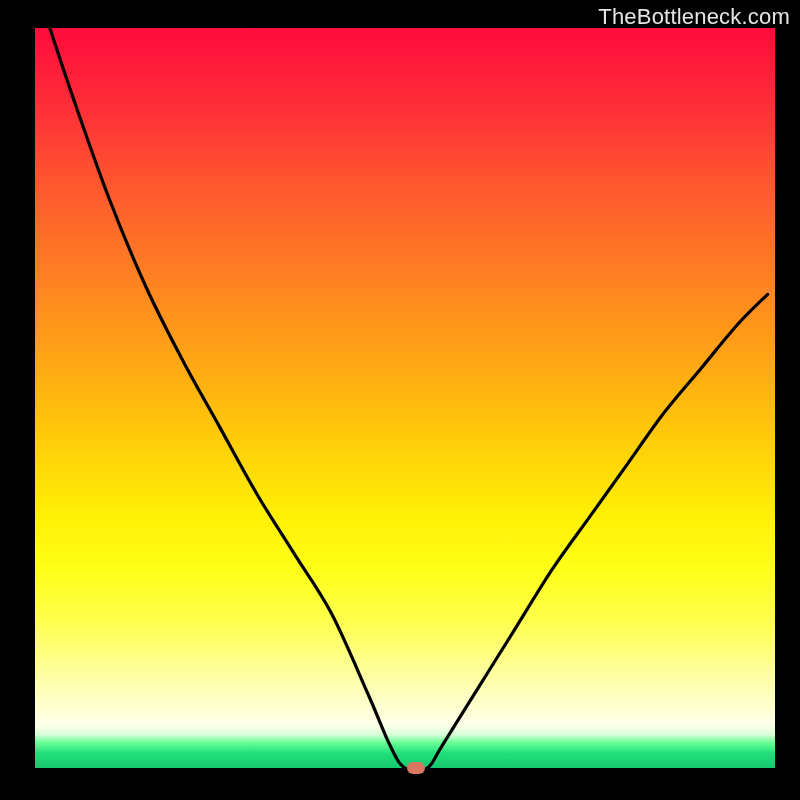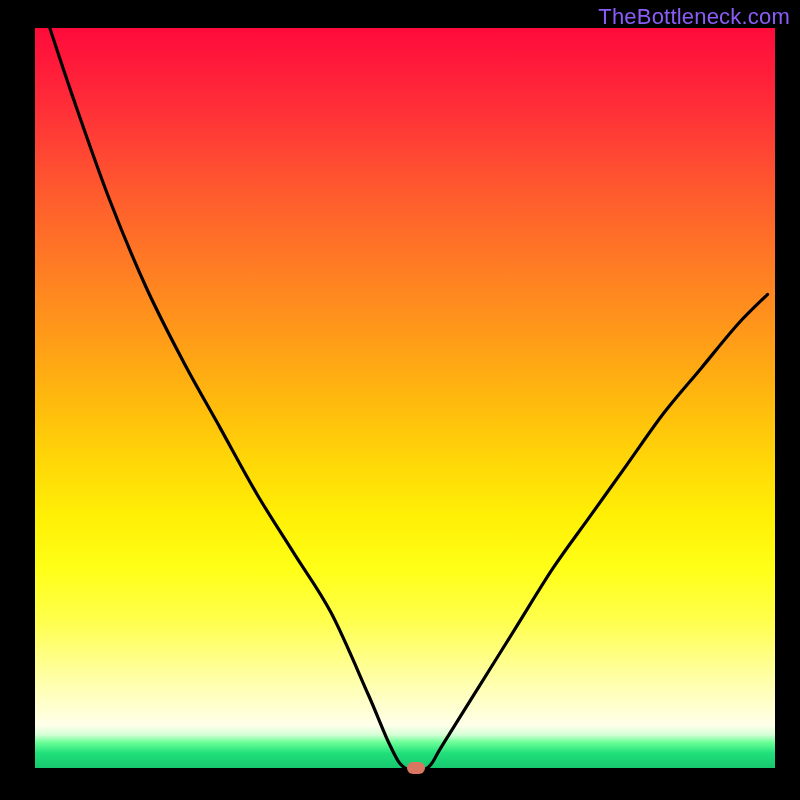--- a/index.html
+++ b/index.html
@@ -16,21 +16,21 @@
     height: 800px;
     background: #000;
   }
   .watermark {
     position: absolute;
     top: 4px;
     right: 10px;
     font-family: Arial, Helvetica, sans-serif;
     font-size: 22px;
     font-weight: 500;
-    color: #8b5cf6;
+    color: #e5e5e5;
     letter-spacing: 0.2px;
     z-index: 20;
   }
   .plot-area {
     position: absolute;
     left: 35px;
     top: 28px;
     width: 740px;
     height: 740px;
     

